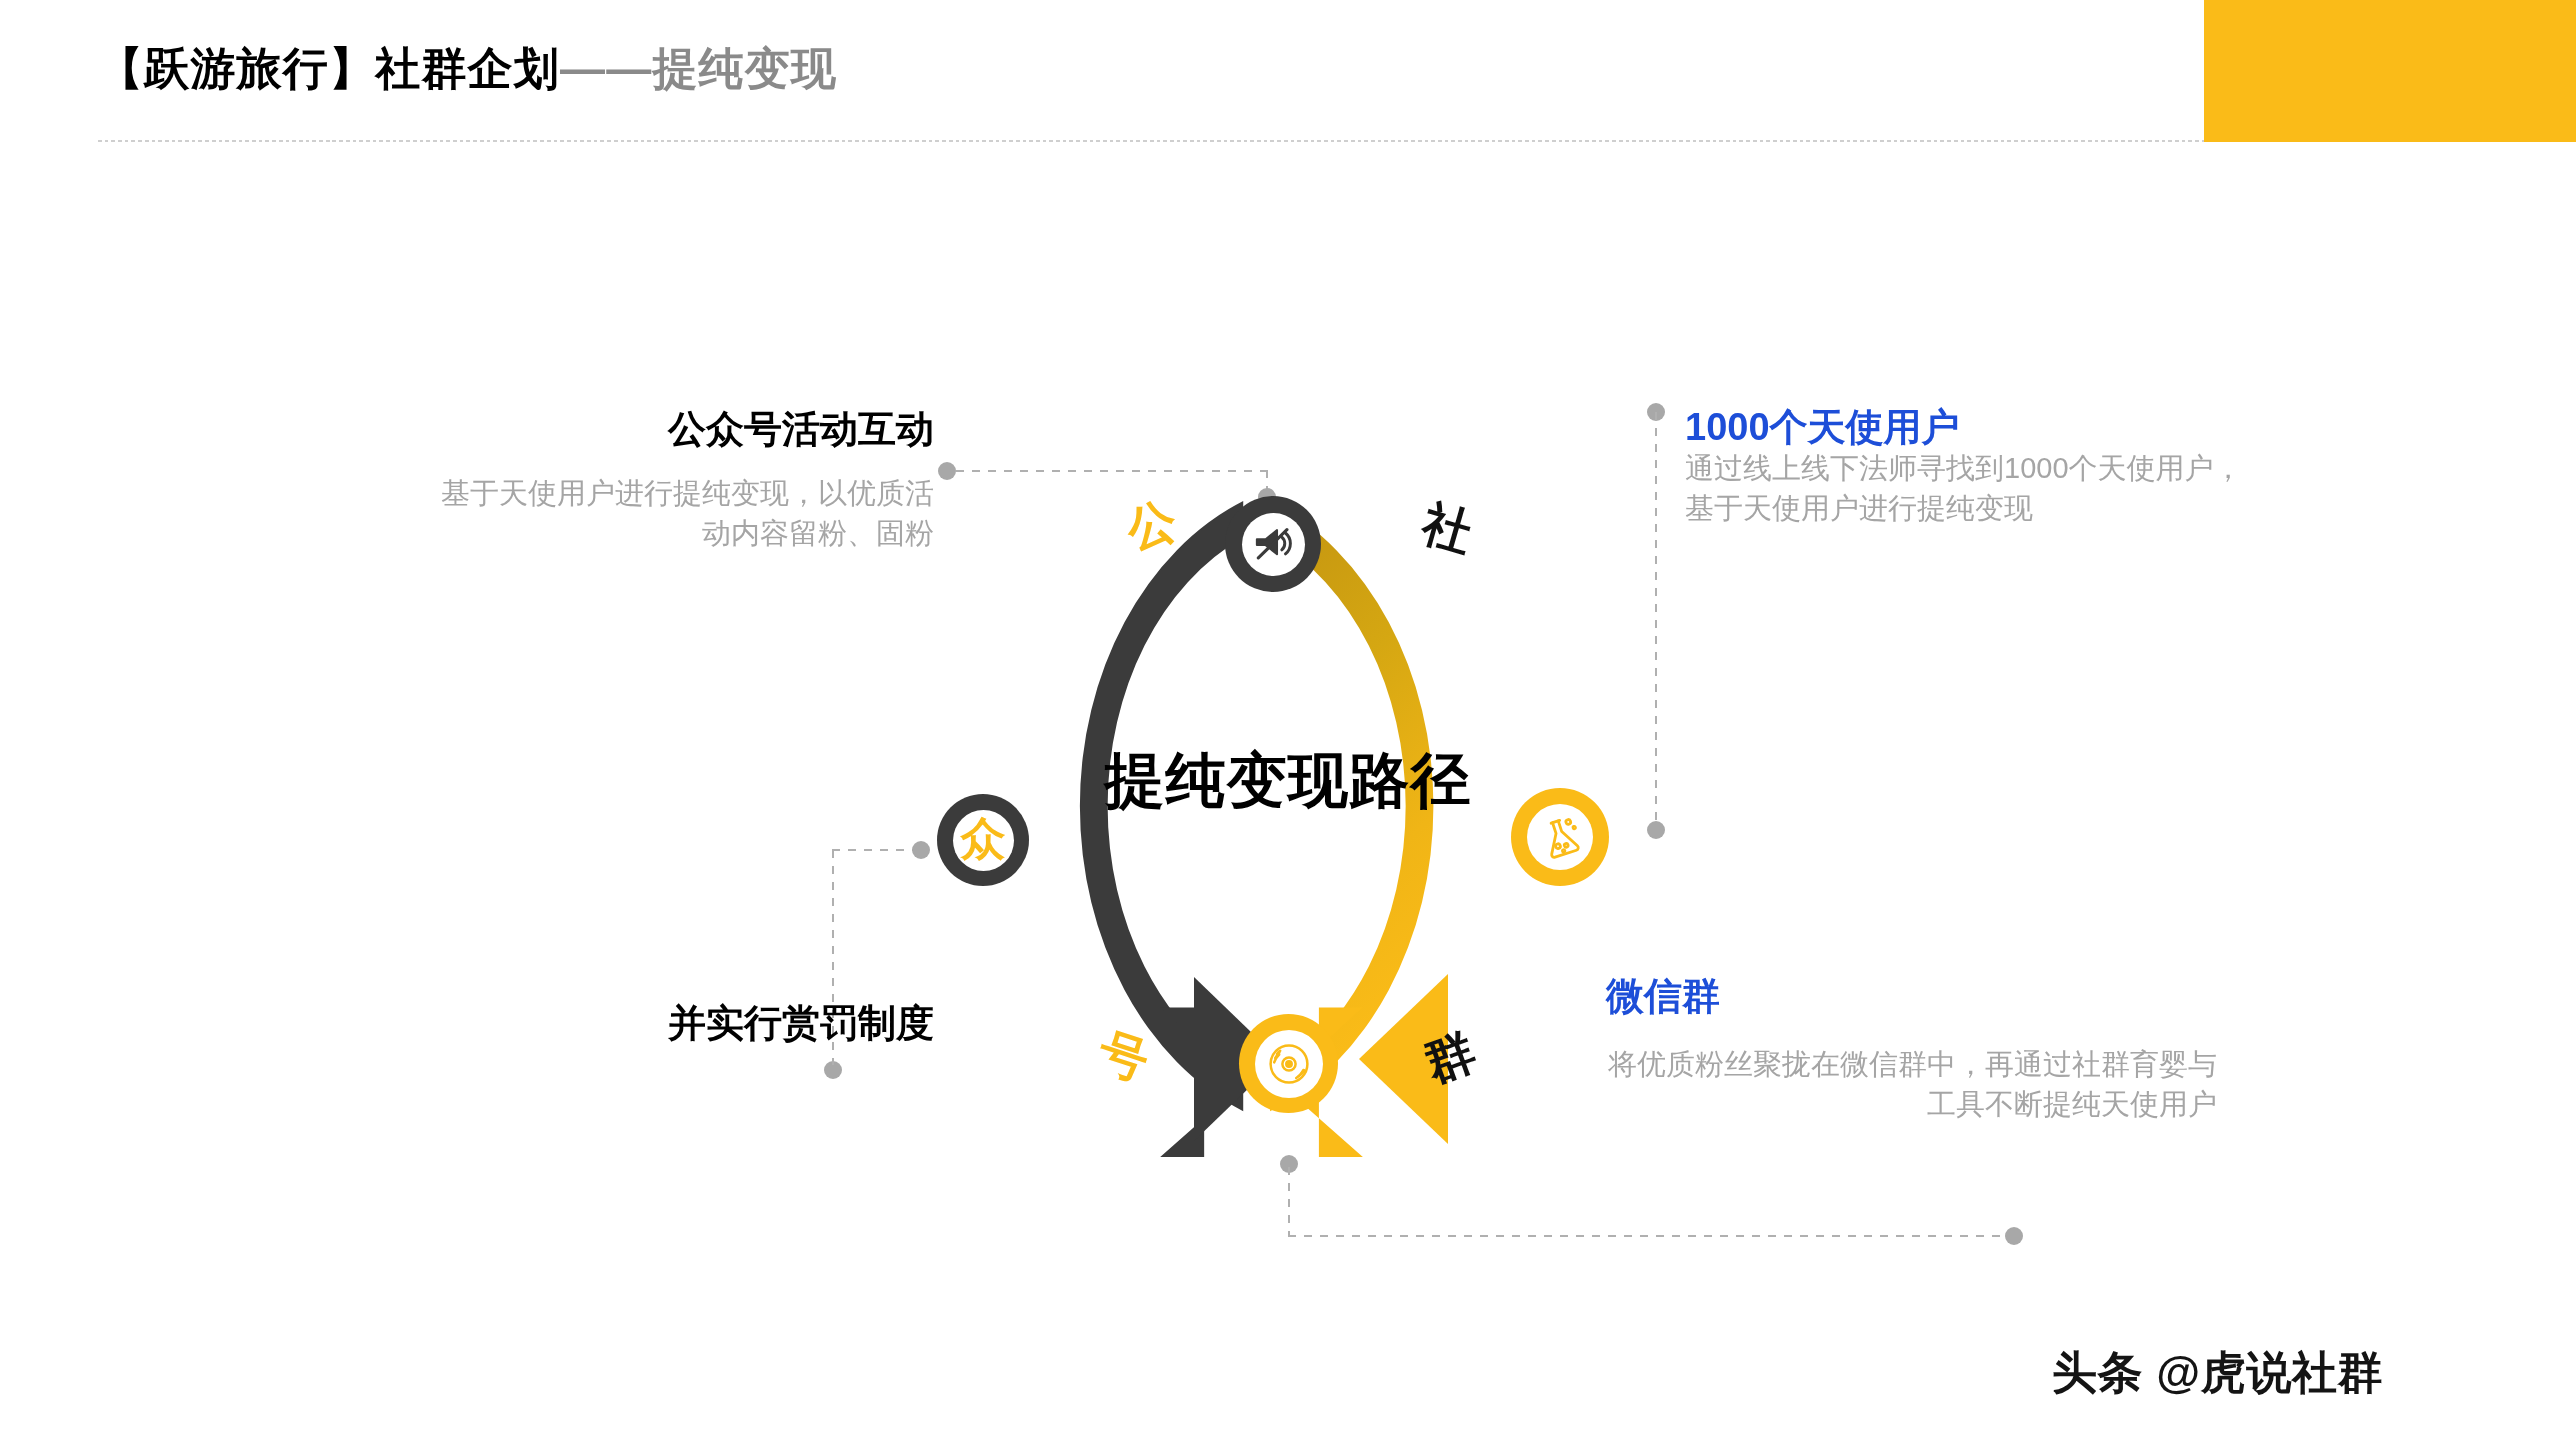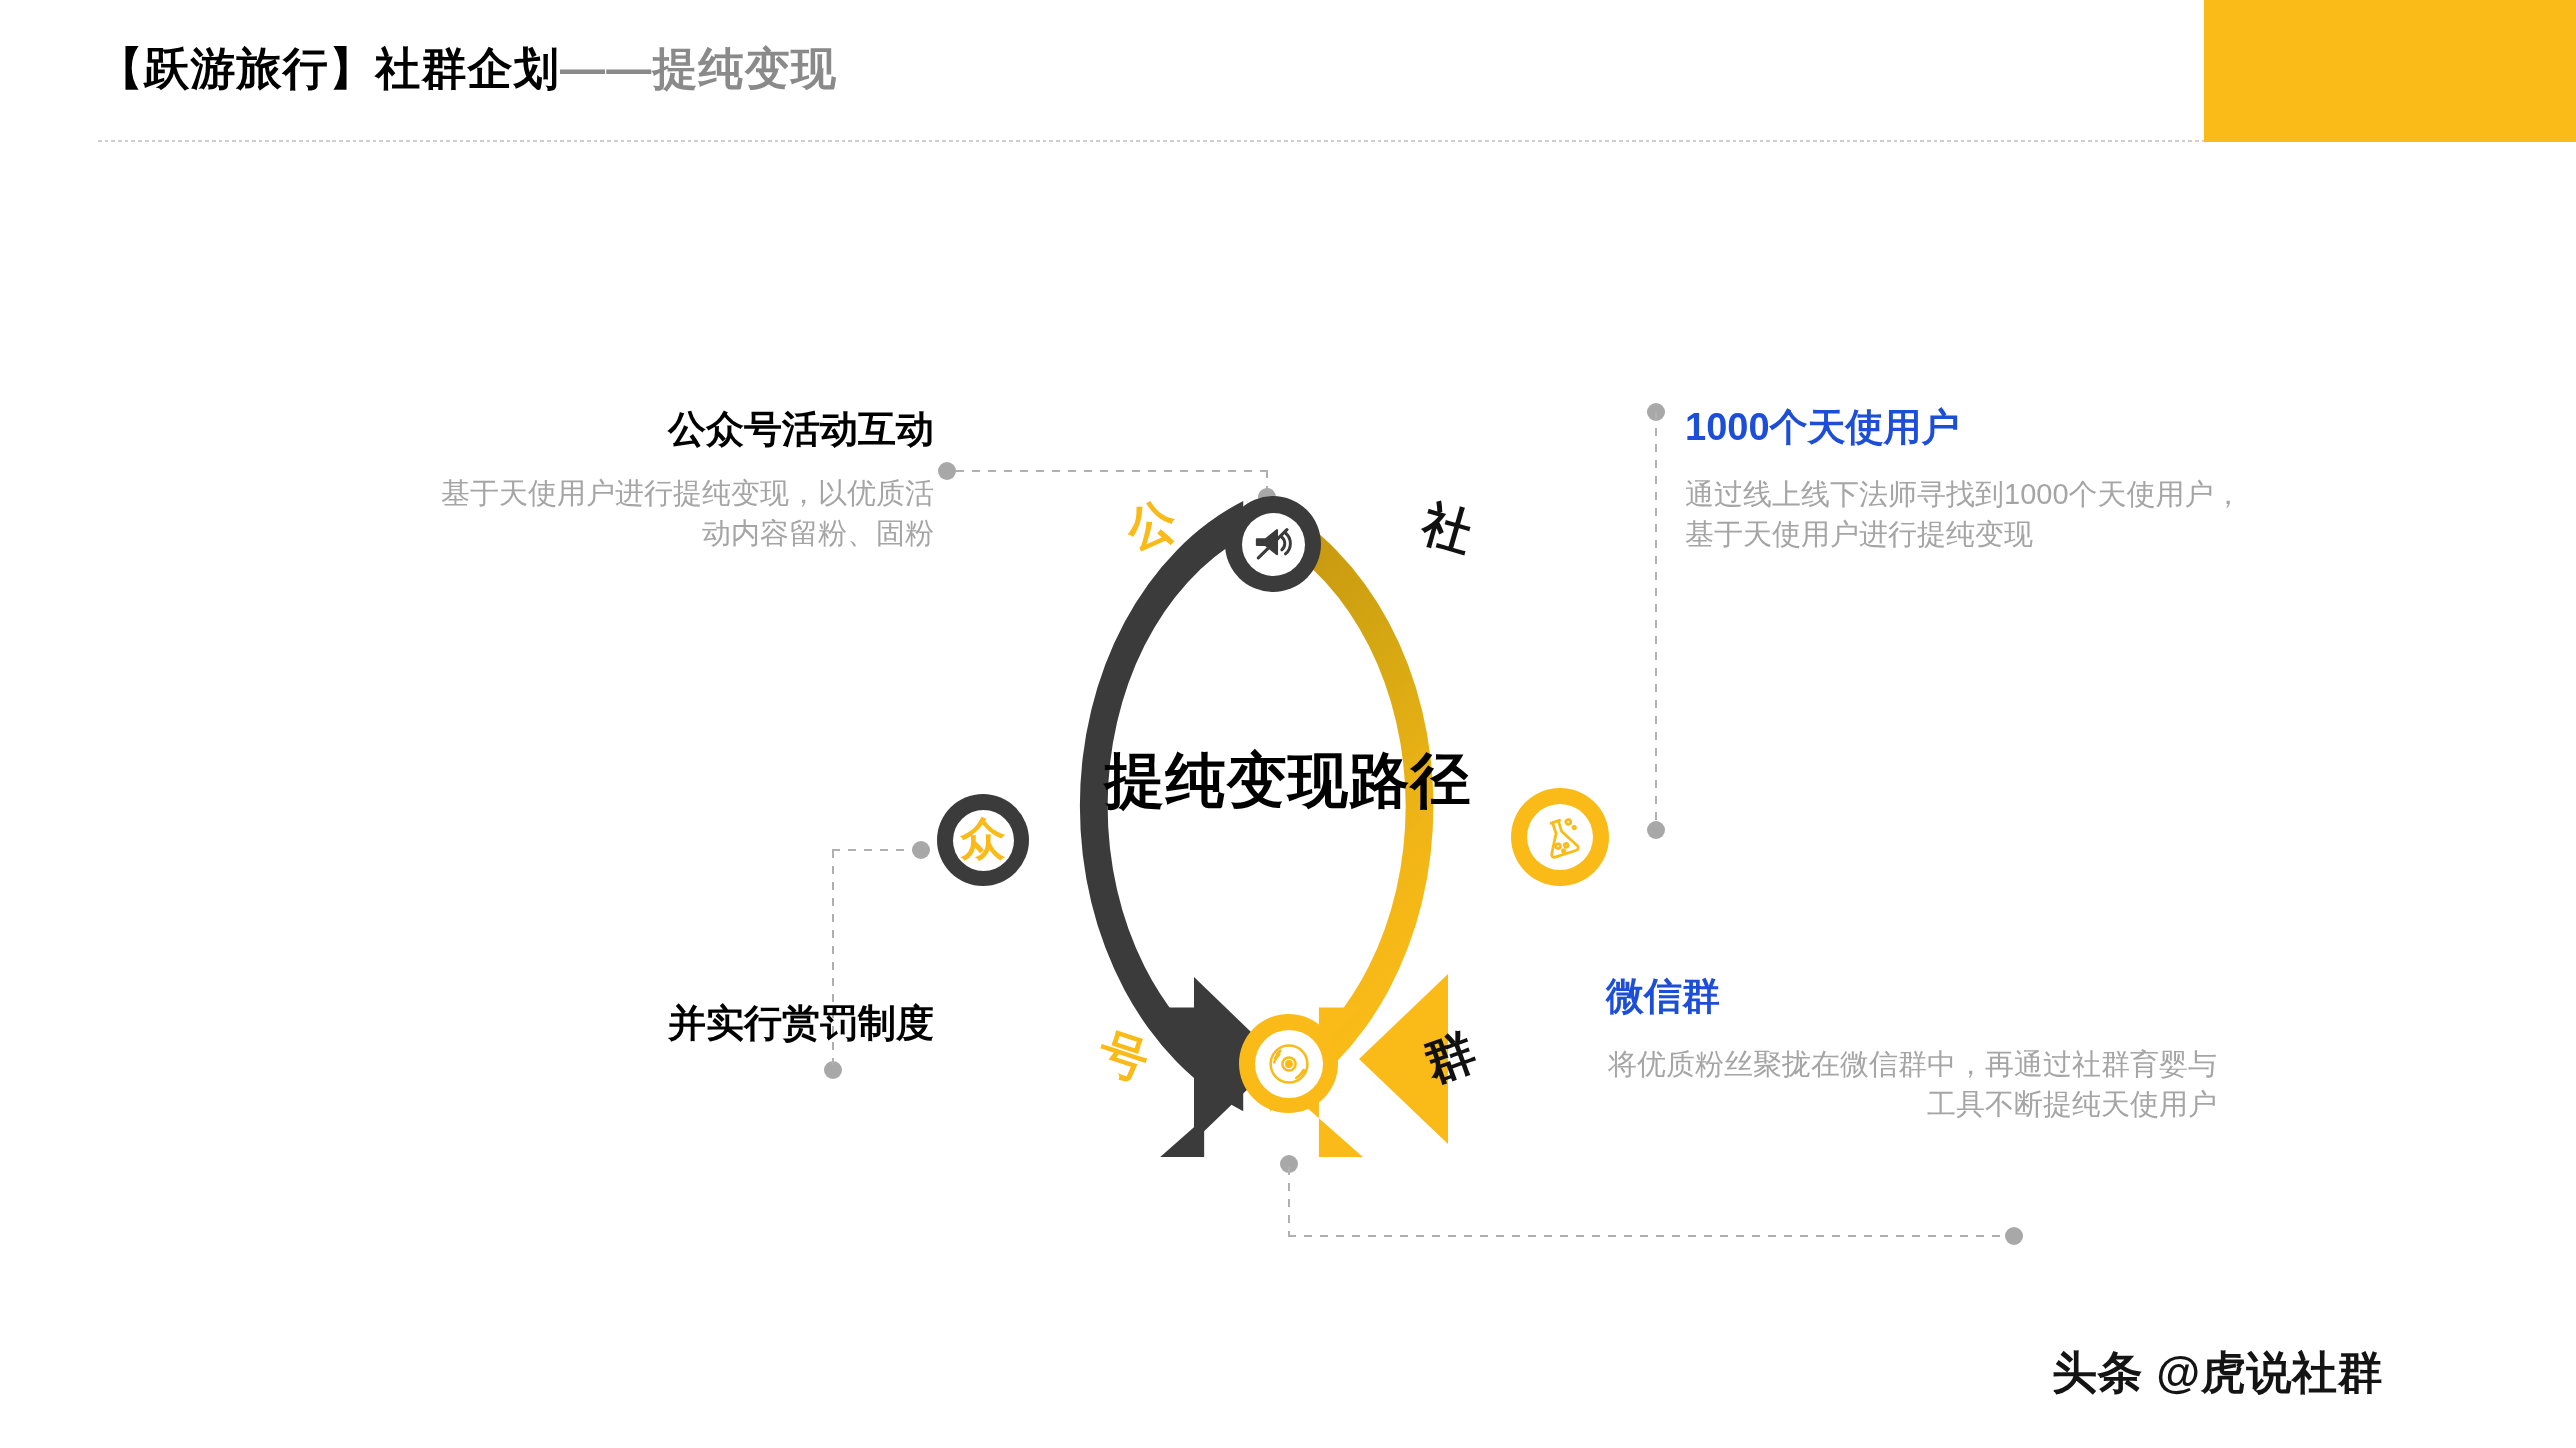--- a/index.html
+++ b/index.html
@@ -63,21 +63,21 @@
   .callout .heading{font-size:38px;font-weight:bold;line-height:1.05;white-space:nowrap;}
   .callout .body{font-size:29px;color:#A5A5A5;line-height:1.38;}
   .callout.dark .heading{color:#000000;}
   .callout.gold .heading{color:#1d4ed8;}
 
   .c-tl{left:427px;top:410px;width:507px;text-align:right;}
   .c-tl .body{margin-top:23px;}
   .c-bl{left:427px;top:1004px;width:507px;text-align:right;}
   .c-bl .body{margin-top:23px;}
   .c-tr{left:1685px;top:408px;width:574px;text-align:left;}
-  .c-tr .body{margin-top:26px;}
+  .c-tr .body{}
   .c-br{left:1606px;top:977px;width:611px;text-align:right;}
   .c-br .heading{text-align:left;}
   .c-br .body{margin-top:27px;}
   .dash-h{position:absolute;height:2.4px;
     background:repeating-linear-gradient(to right,#B0B0B0 0 8.5px,transparent 8.5px 16px);}
   .dash-v{position:absolute;width:2.4px;
     background:repeating-linear-gradient(to bottom,#B0B0B0 0 8.5px,transparent 8.5px 16px);}
   .dot{position:absolute;width:18.3px;height:18.3px;border-radius:50%;background:#A8A8A8;}
 
   

